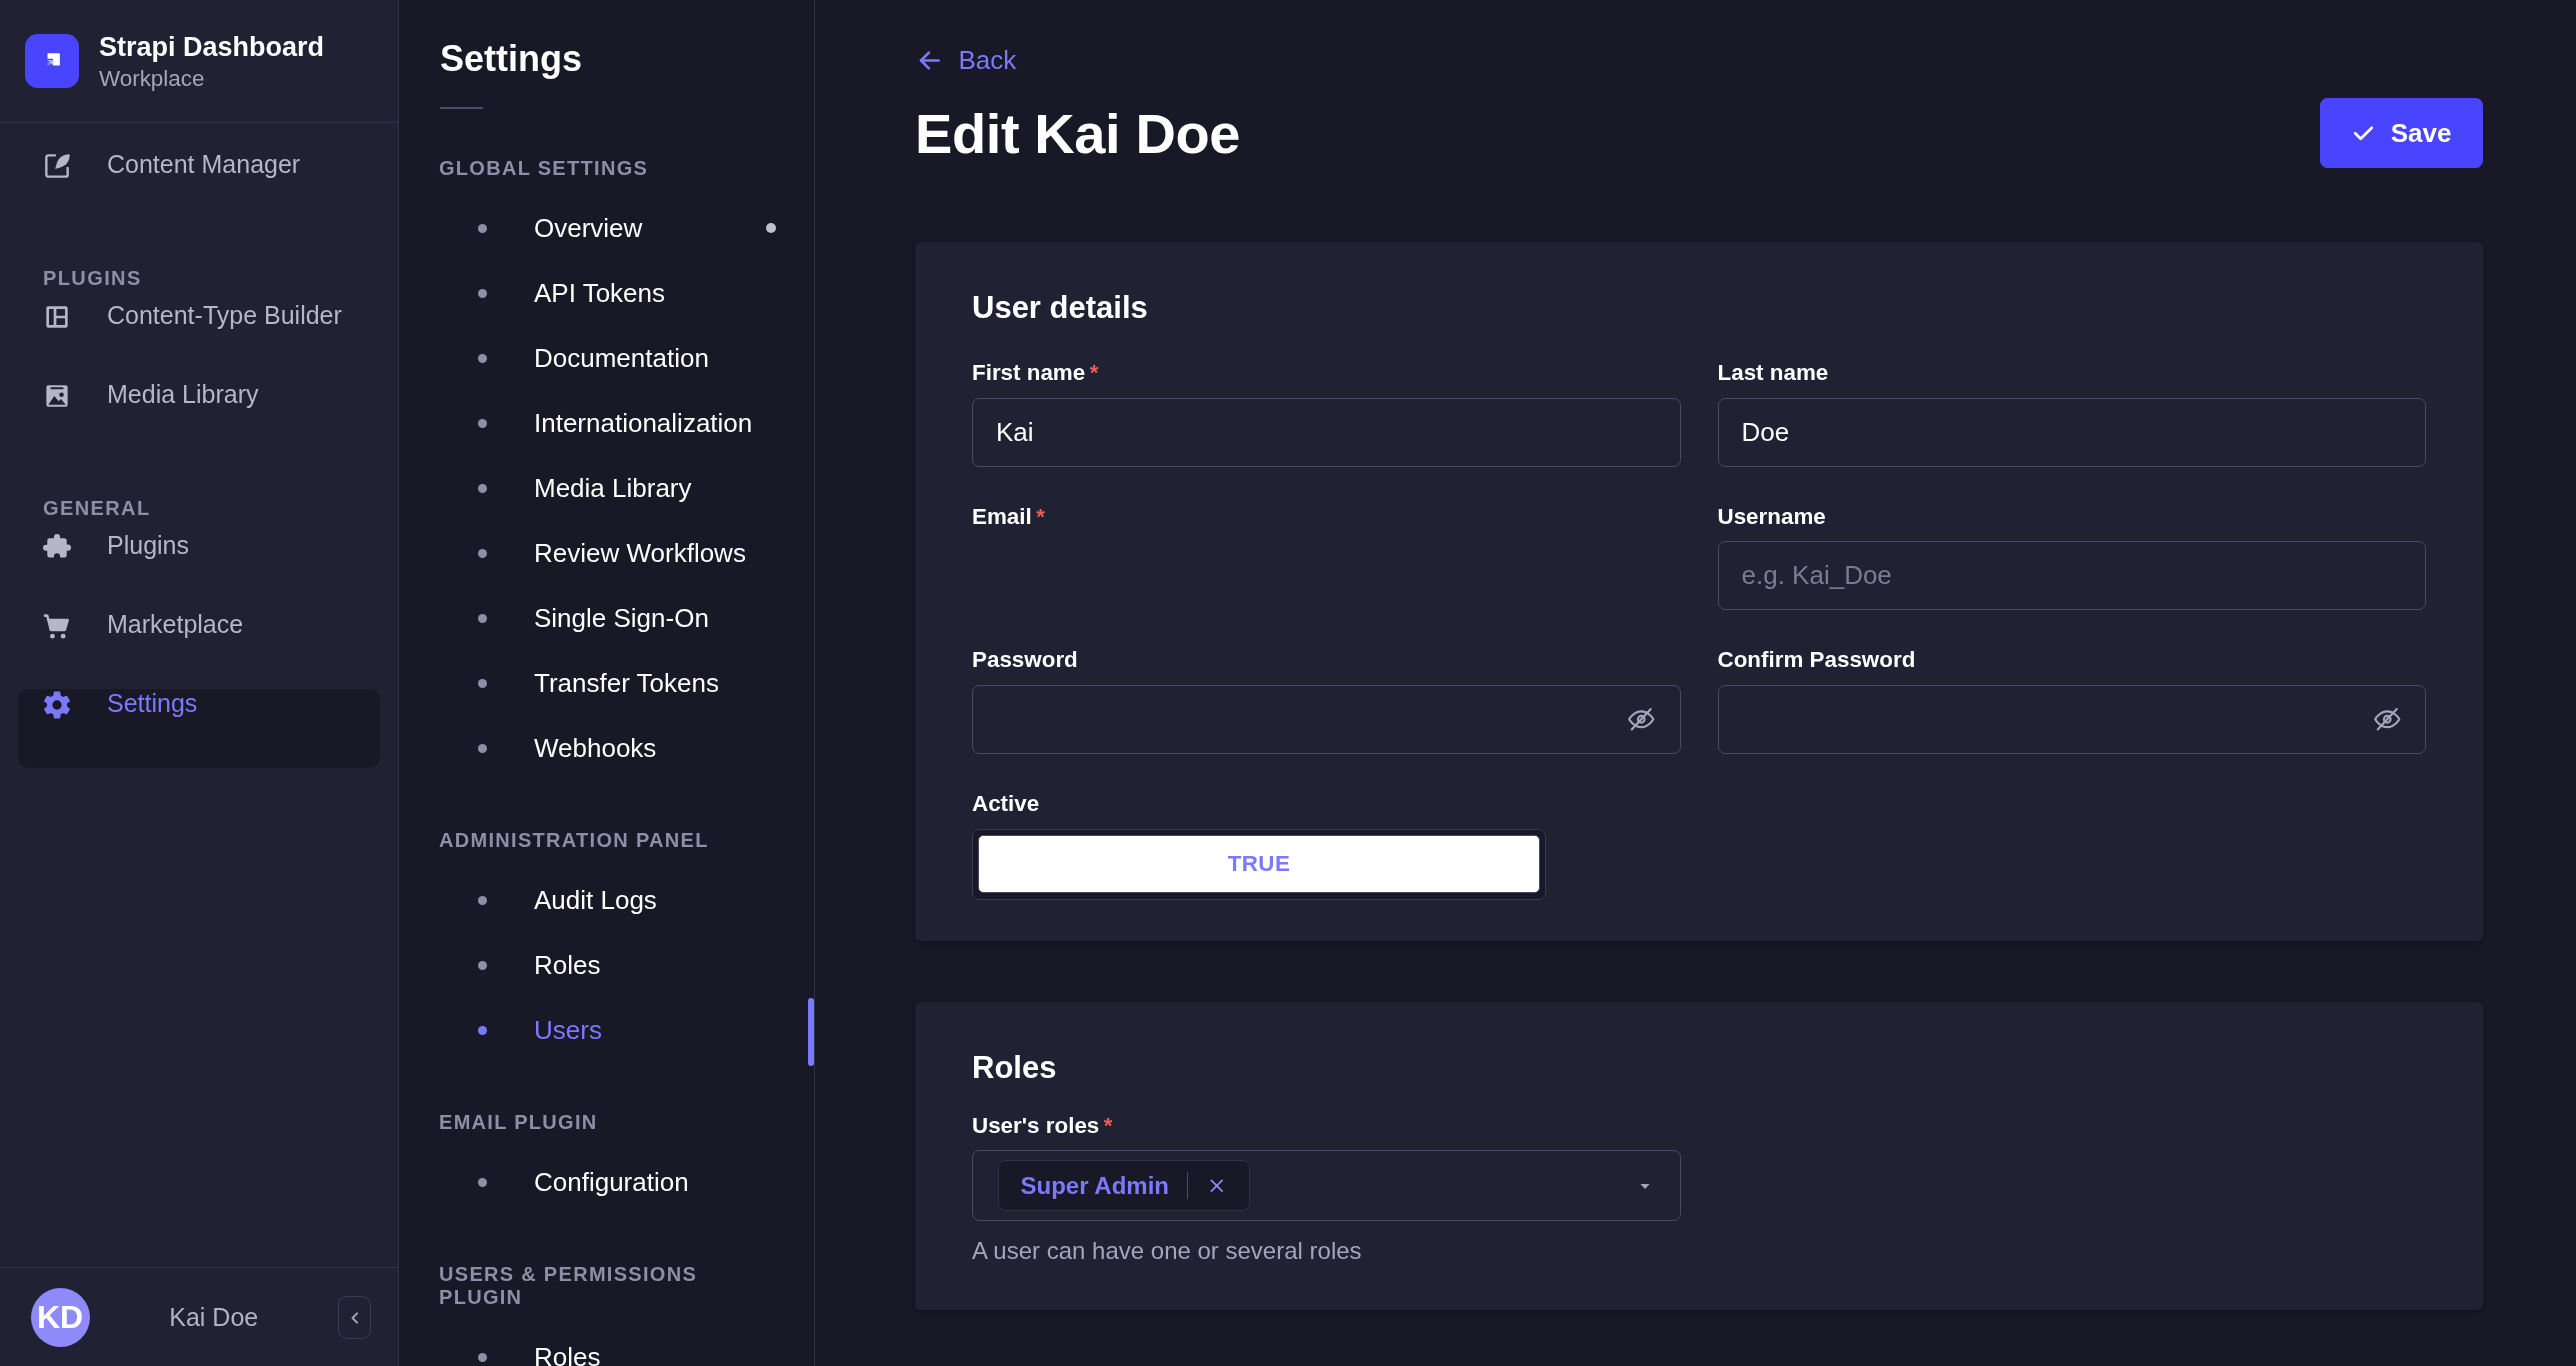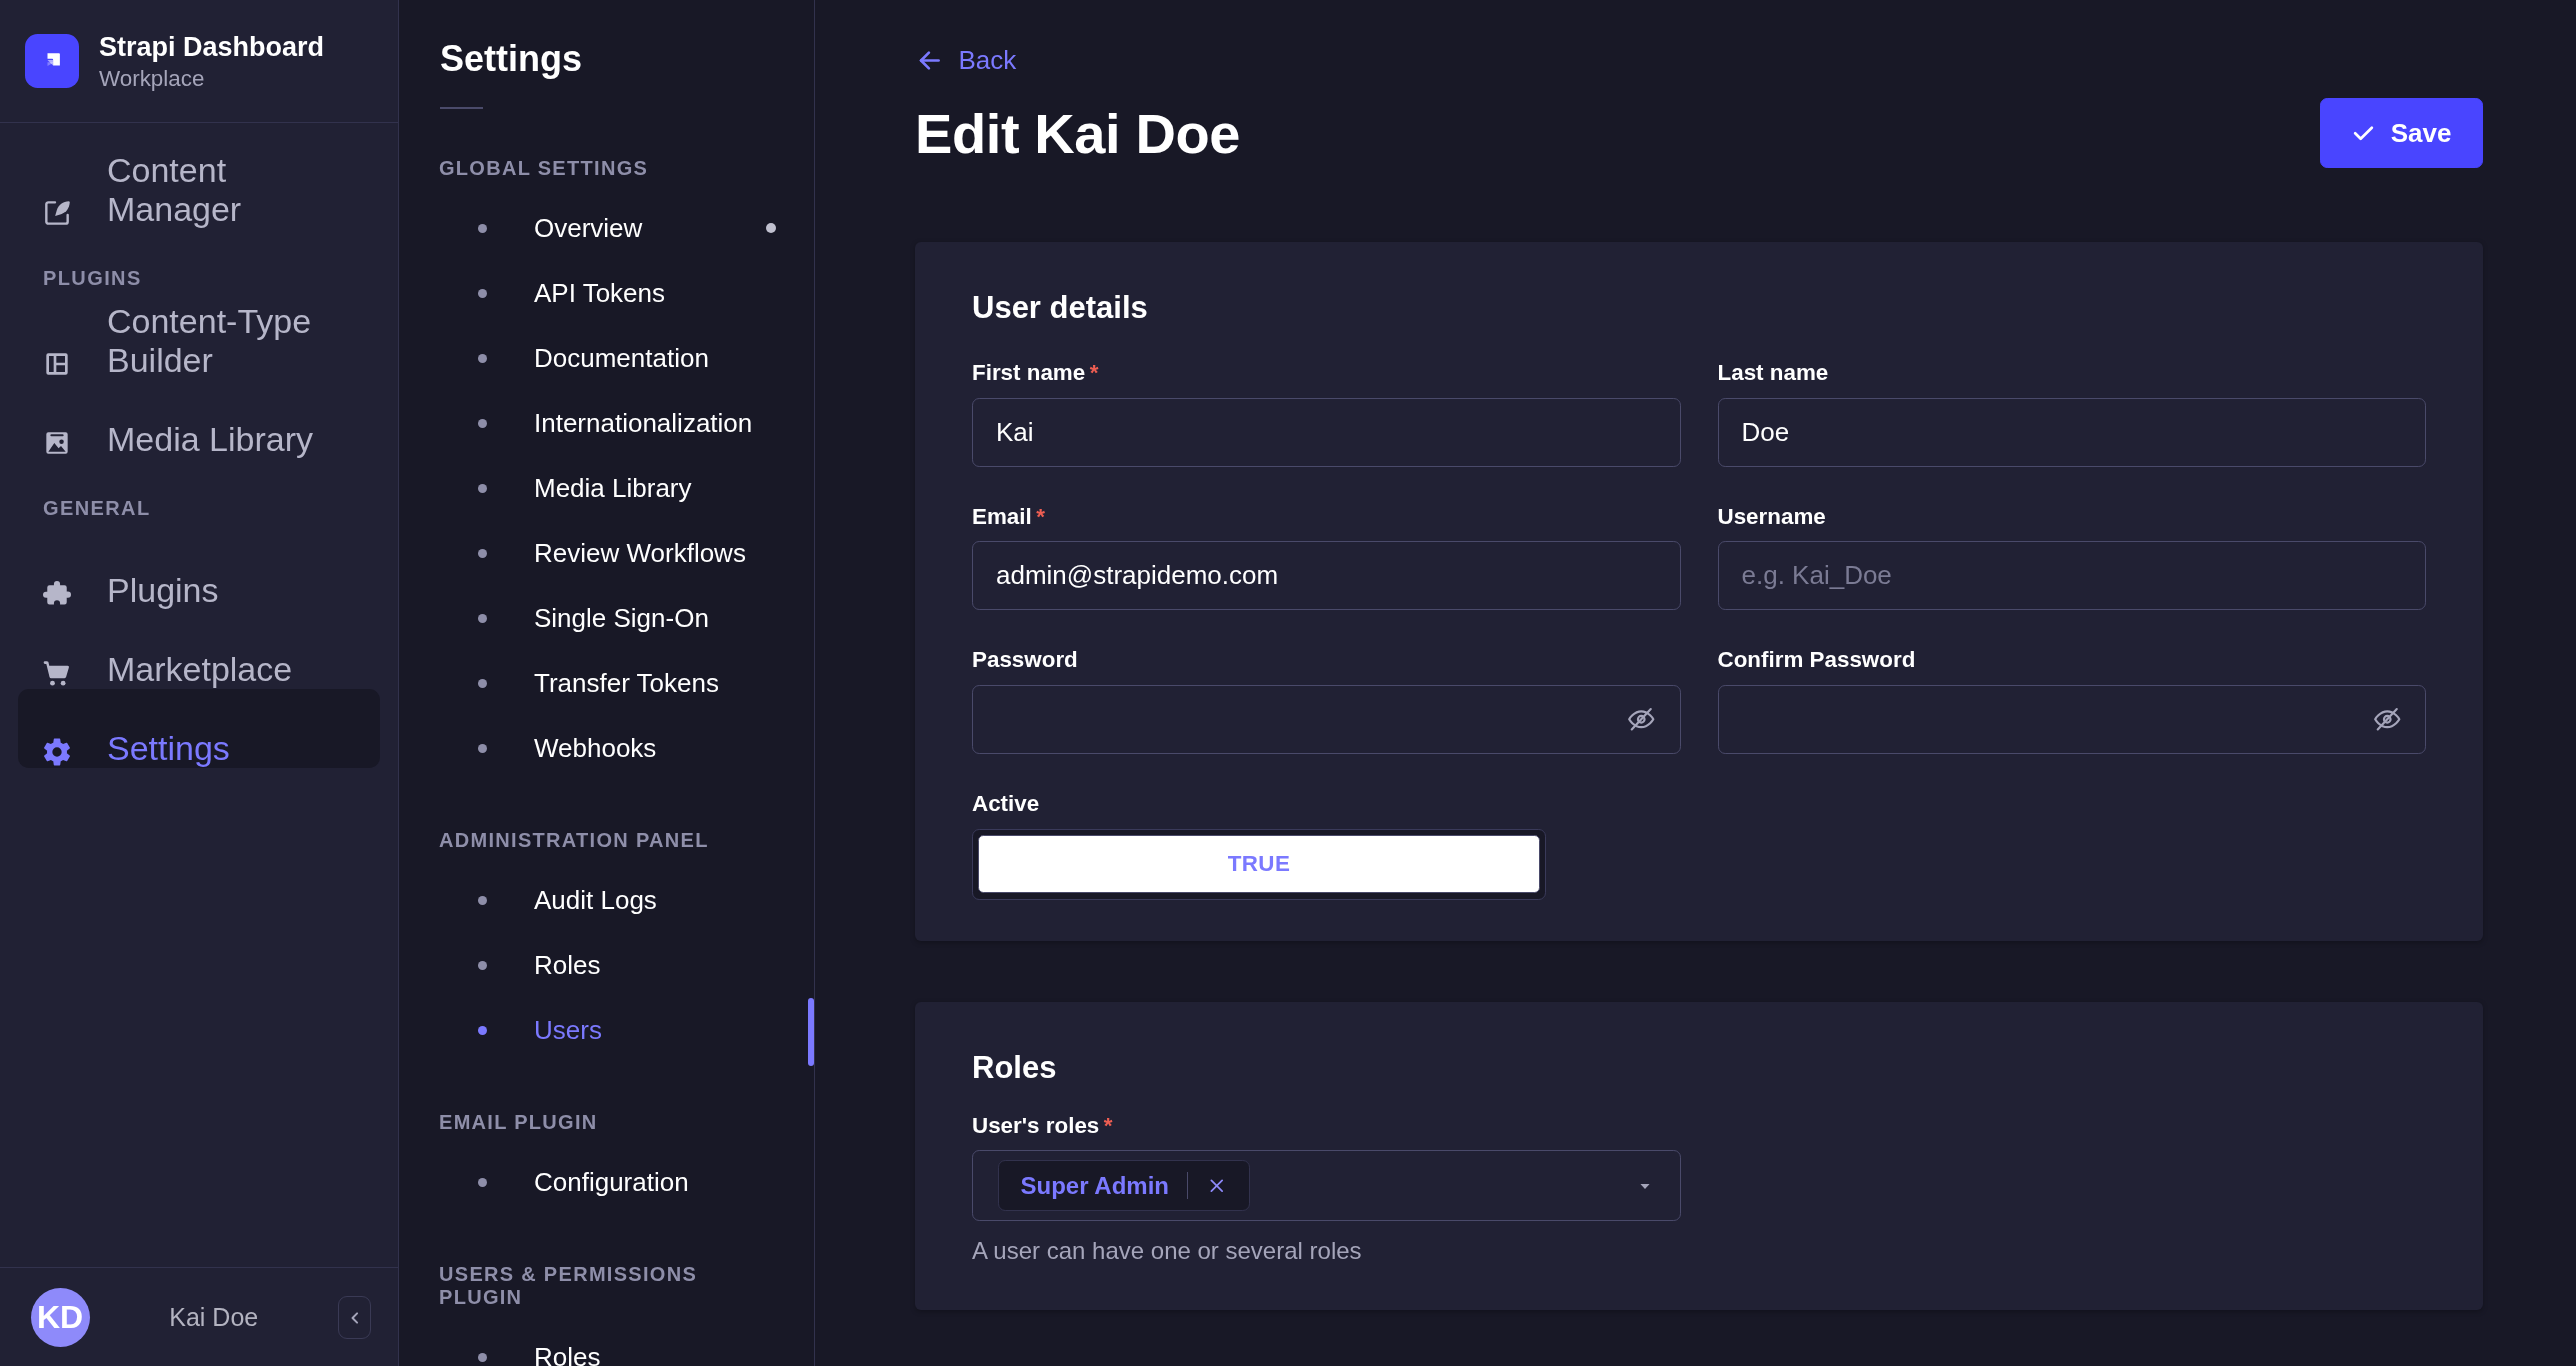--- a/index.html
+++ b/index.html
@@ -20,22 +20,22 @@
   .brand { display:flex; align-items:center; gap:20px; padding:30.5px 21.5px 30.5px 25px; border-bottom:0.9px solid #32324d; }
   .brand-logo { width:54px; height:54px; border-radius:12.6px; background:#4945ff; display:flex; align-items:center; justify-content:center; flex:0 0 54px; }
   .brand-title { font-size:27px; font-weight:700; color:#ffffff; line-height:1.2;text-align:right; }
   .brand-sub { font-size:22.4px; color:#a5a5ba; margin-top:2.7px; }
   .nav { flex:1; padding:27px 18px 0 18px; overflow:hidden; }
   .nav-section-label {
     font-size:20px; font-weight:700; letter-spacing:1.4px; color:#8e8ea9;
     margin:38px 0 10.8px 25px;
   }
   .nav-row {
-    height:79px; display:flex; align-items:flex-end; gap:34px;
-    padding:0 23px; border-radius:10.8px; color:#b6b6c9; font-size:34px;
+    height:79px; display:flex; align-items:flex-start; gap:34px;
+    padding:0 23px; border-radius:10.8px; color:#b6b6c9; font-size:25px;
     cursor:pointer;
   }
   .nav-row .nicon { width:32px; height:32px; flex:0 0 32px; color:#b6b6c9; }
   .nav-row.active { background:#181826; color:#7b79ff; }
   .nav-row.active .nicon { color:#7b79ff; }
   .sidebar-footer {
     border-top:0.9px solid #32324d; height:100px;
     display:flex; align-items:center; padding:0 27px 0 30.5px;
   }
   .avatar {
@@ -328,23 +328,20 @@
         <div class="input-box">
           <input class="input-el" type="text" value="Doe" style="">
         </div>
       </div>
 
       <div>
         <div class="field-label">
           <span>Email</span>
             <span class="req-mark">*</span>
         </div>
-        <div class="input-box">
-          <input class="input-el" type="text" value="admin@strapidemo.com" style="">
-        </div>
       </div>
 
       <div>
         <div class="field-label">
           <span>Username</span>
         </div>
         <div class="input-box">
           <input class="input-el" type="text" placeholder="e.g. Kai_Doe" style="">
         </div>
       </div>

